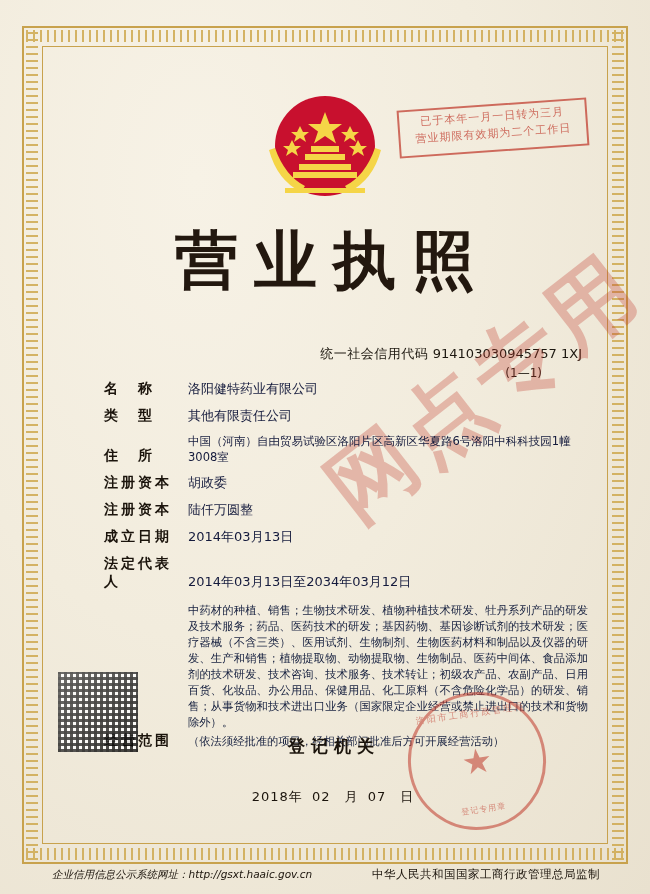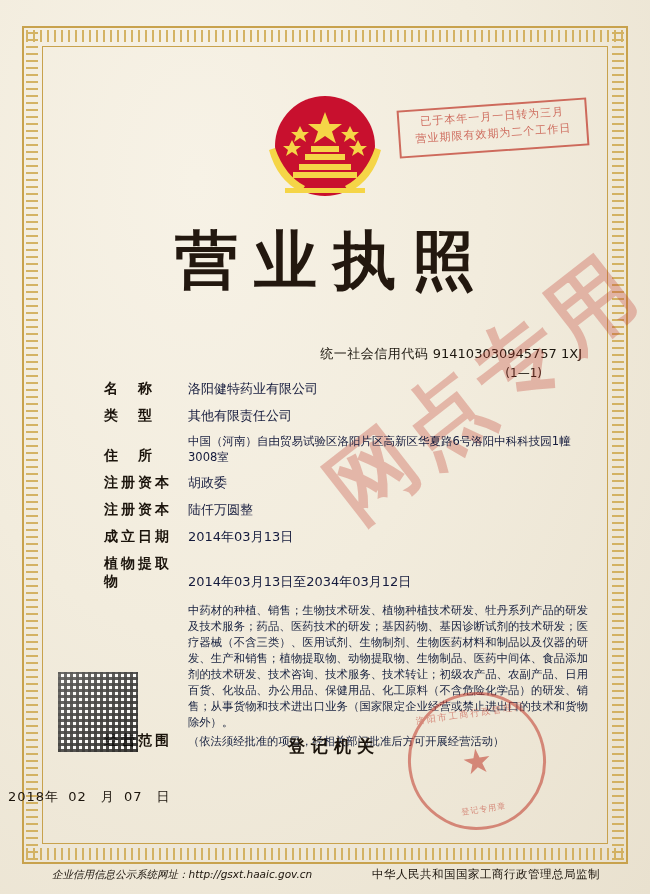--- a/index.html
+++ b/index.html
@@ -164,21 +164,22 @@
     text-align: center;
     font-size: 17px;
     letter-spacing: 6px;
     color: #1b140c;
     font-weight: bold;
     text-indent: 6px;
   }
   .date-line {
     position: absolute;
     top: 788px;
-    left: 8px; right: 0;
+    left: 16px; right: 0;
+    text-align: center;
     font-size: 13px;
     color: #1b140c;
     letter-spacing: 1px;
   }
   .date-line .dv { margin: 0 14px 0 4px; }
   
   .seal {
     position: absolute;
     left: 408px;
     top: 692px;
@@ -330,21 +331,21 @@
       <div class="label">注册资本</div>
       <div class="value">陆仟万圆整</div>
     </div>
 
     <div class="row">
       <div class="label">成立日期</div>
       <div class="value">2014年03月13日</div>
     </div>
 
     <div class="row">
-      <div class="label">植物提取物</div>
+      <div class="label">法定代表人</div>
       <div class="value">2014年03月13日至2034年03月12日</div>
     </div>
 
     <div class="row scope">
       <div class="label">经营范围</div>
       <div class="value">
         <span>中药材的种植、销售；生物技术研发、植物种植技术研发、牡丹系列产品的研发及技术服务；药品、医药技术的研发；基因药物、基因诊断试剂的技术研发；医疗器械（不含三类）、医用试剂、生物制剂、生物医药材料和制品以及仪器的研发、生产和销售；植物提取物、动物提取物、生物制品、医药中间体、食品添加剂的技术研发、技术咨询、技术服务、技术转让；初级农产品、农副产品、日用百货、化妆品、办公用品、保健用品、化工原料（不含危险化学品）的研发、销售；从事货物和技术进出口业务（国家限定企业经营或禁止进出口的技术和货物除外）。</span>
         <span class="scope-note">（依法须经批准的项目，经相关部门批准后方可开展经营活动）</span>
       </div>
     </div>

